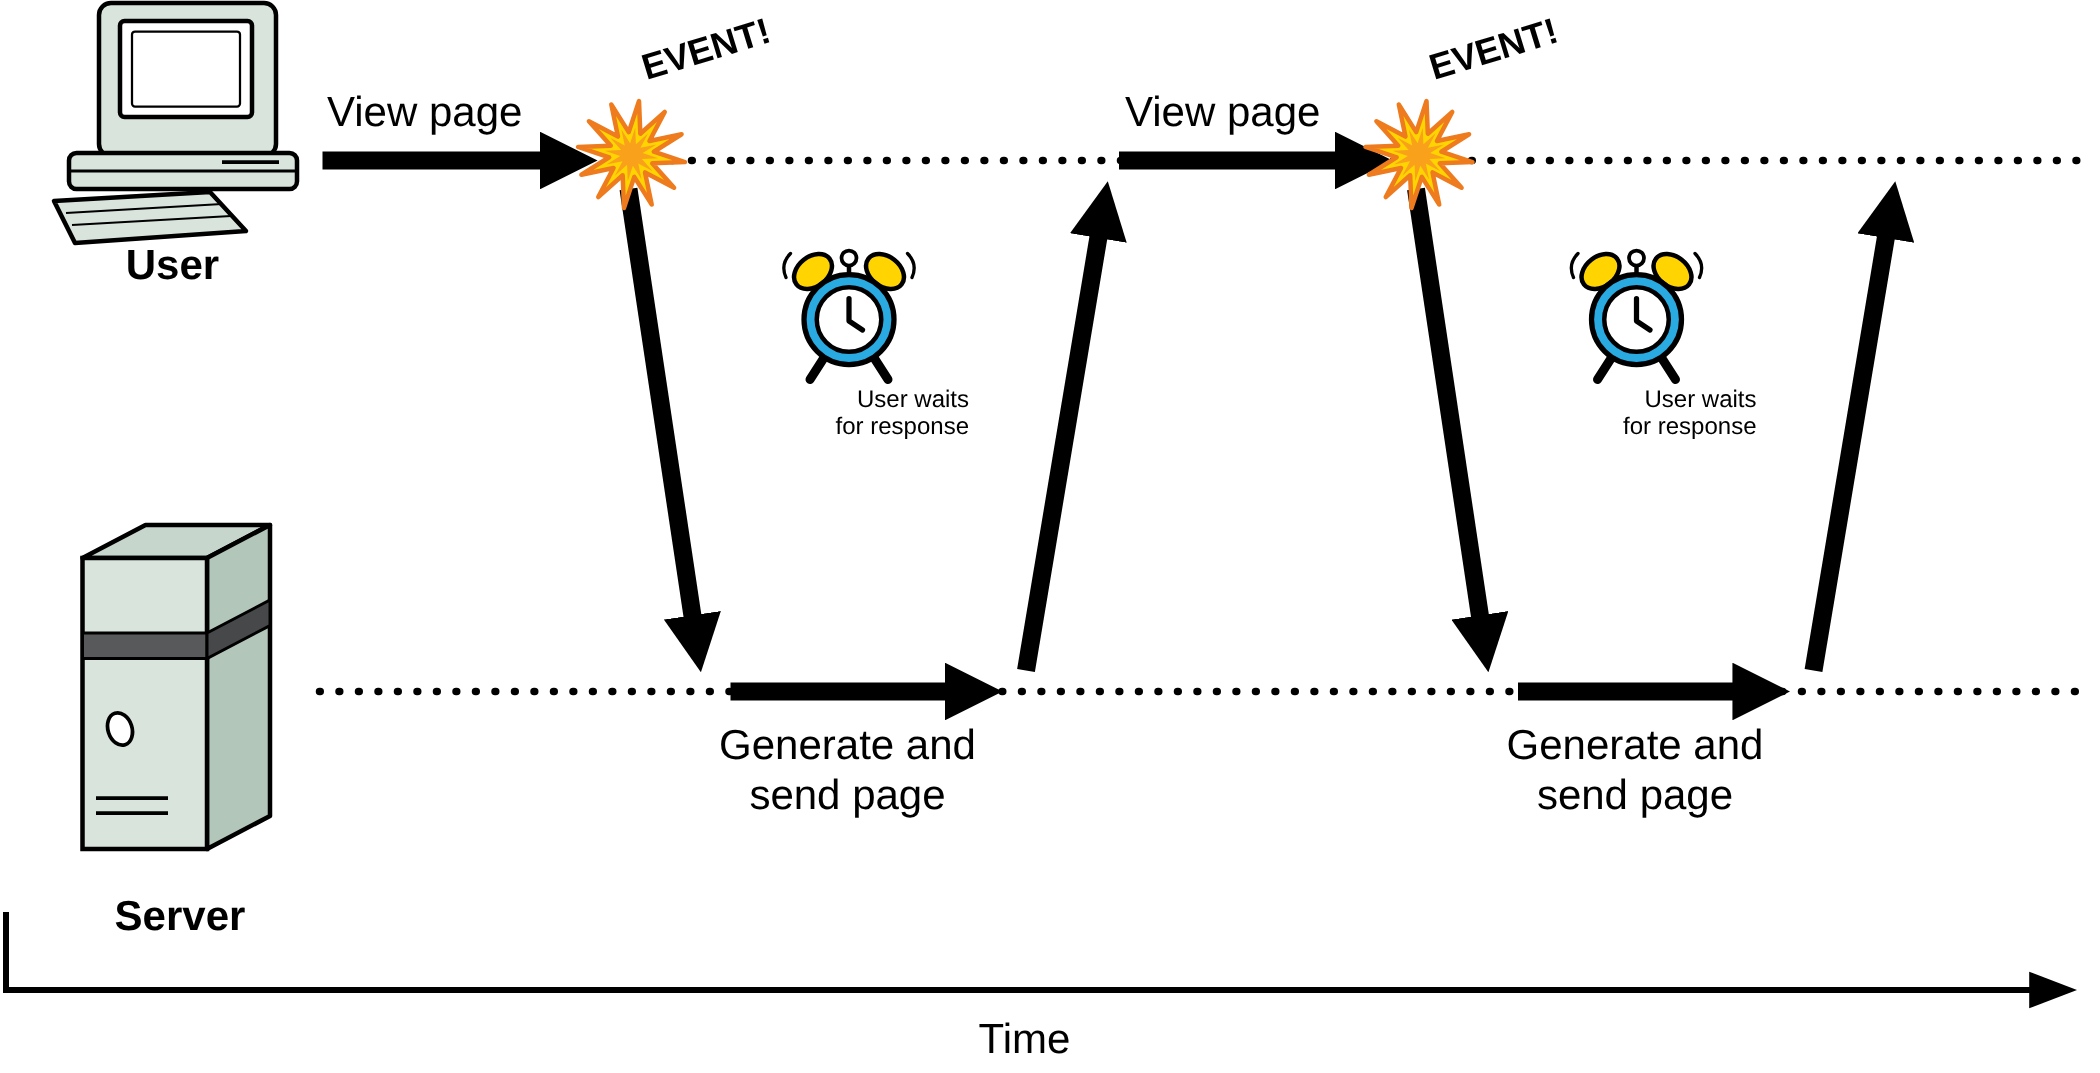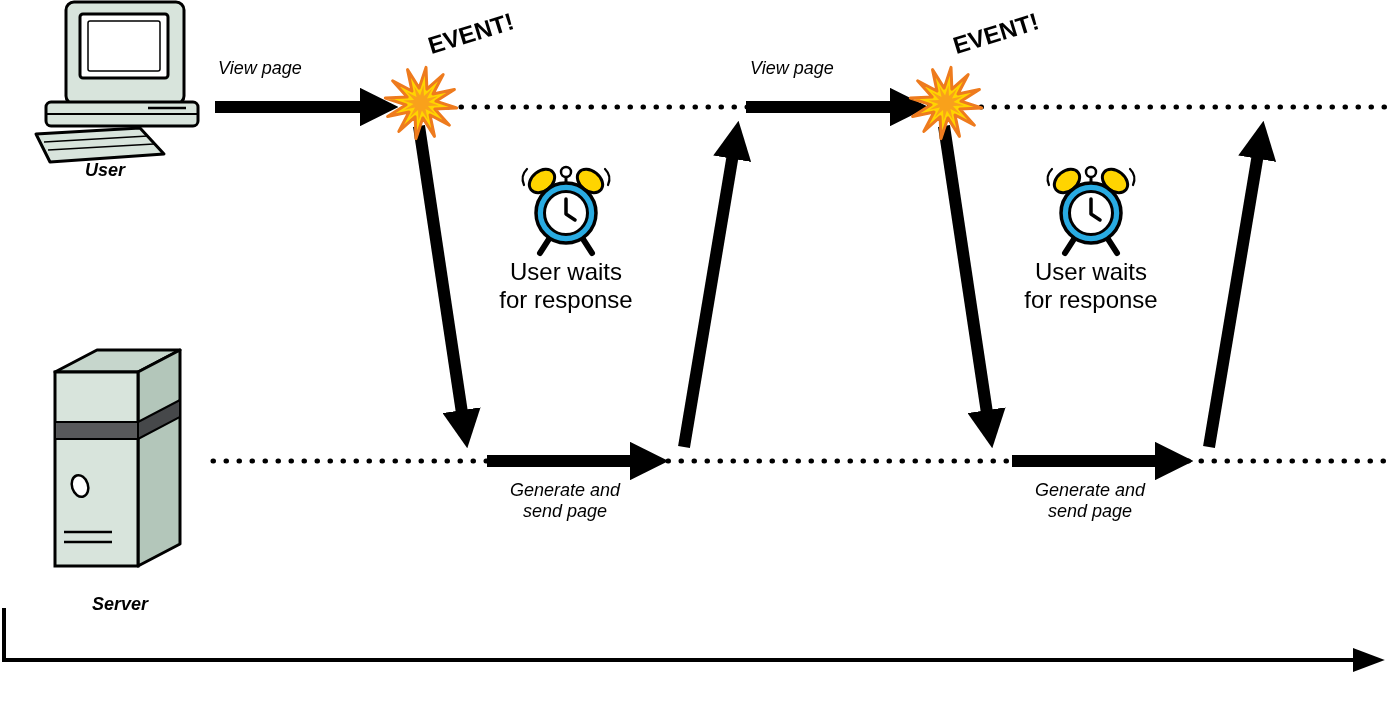--- a/index.html
+++ b/index.html
@@ -3,22 +3,22 @@
 <meta charset="utf-8">
 <style>
   html,body { margin:0; padding:0; background:#fff; }
   #stage {
     position:relative; width:1400px; height:715px; background:#ffffff;
     font-family:"Liberation Sans", sans-serif; overflow:hidden; color:#000;
   }
   #stage svg { position:absolute; left:0; top:0; }
   .lbl { position:absolute; color:#000; white-space:pre-line; }
   .c   { text-align:center; }
-  .big   { font-size:18px; line-height:1.18;font-style:italic; }
-  .small { font-size:24px; line-height:1.15; }
+  .big   { font-size:28px; line-height:1.18; }
+  .small { font-size:16px; line-height:1.15;text-align:right; }
   .bold  { font-weight:700; }
   .event {
     font-size:24px; font-weight:700; white-space:nowrap;
     transform:rotate(-17deg); transform-origin:left bottom;
   }
 </style>
 </head>
 <body>
 
 <div id="stage">
@@ -105,16 +105,17 @@
   <div class="lbl big c" style="left:475px; top:480px; width:180px;">Generate and
 send page</div>
 
   <div class="lbl big" style="left:750px; top:58px;">View page</div>
   <div class="lbl event" style="left:958px; top:32px;">EVENT!</div>
   <div class="lbl small c" style="left:1011px; top:258px; width:160px;">User waits
 for response</div>
   <div class="lbl big c" style="left:1000px; top:480px; width:180px;">Generate and
 send page</div>
 
-  <div class="lbl big bold c" style="left:45px; top:160px; width:120px;">User</div>
+  <div class="lbl big bold c" style="left:55px; top:160px; width:120px;">User</div>
   <div class="lbl big bold c" style="left:58px; top:594px; width:124px;">Server</div>
+  <div class="lbl big c" style="left:608px; top:676px; width:150px;">Time</div>
 
 </div>
 
 </body></html>

